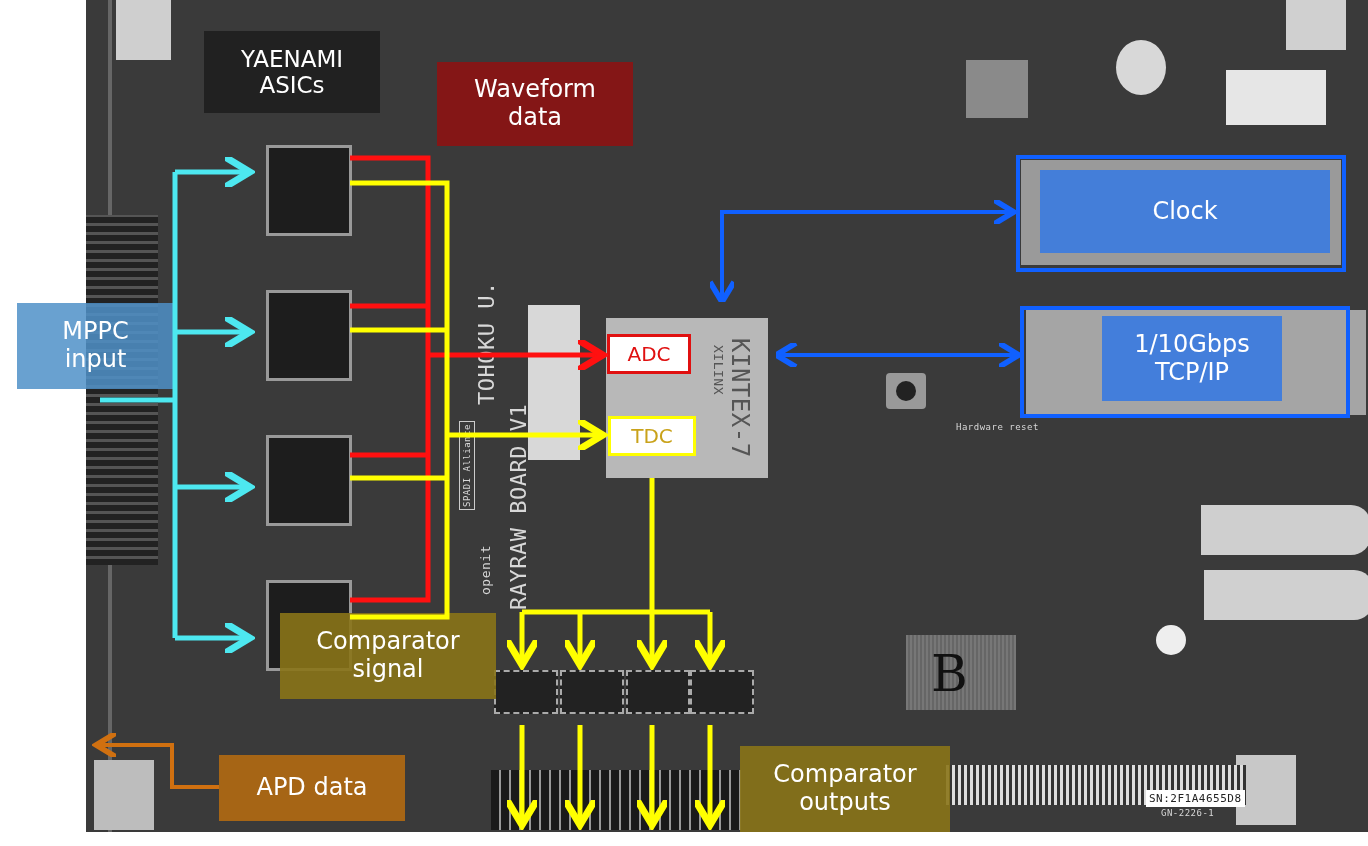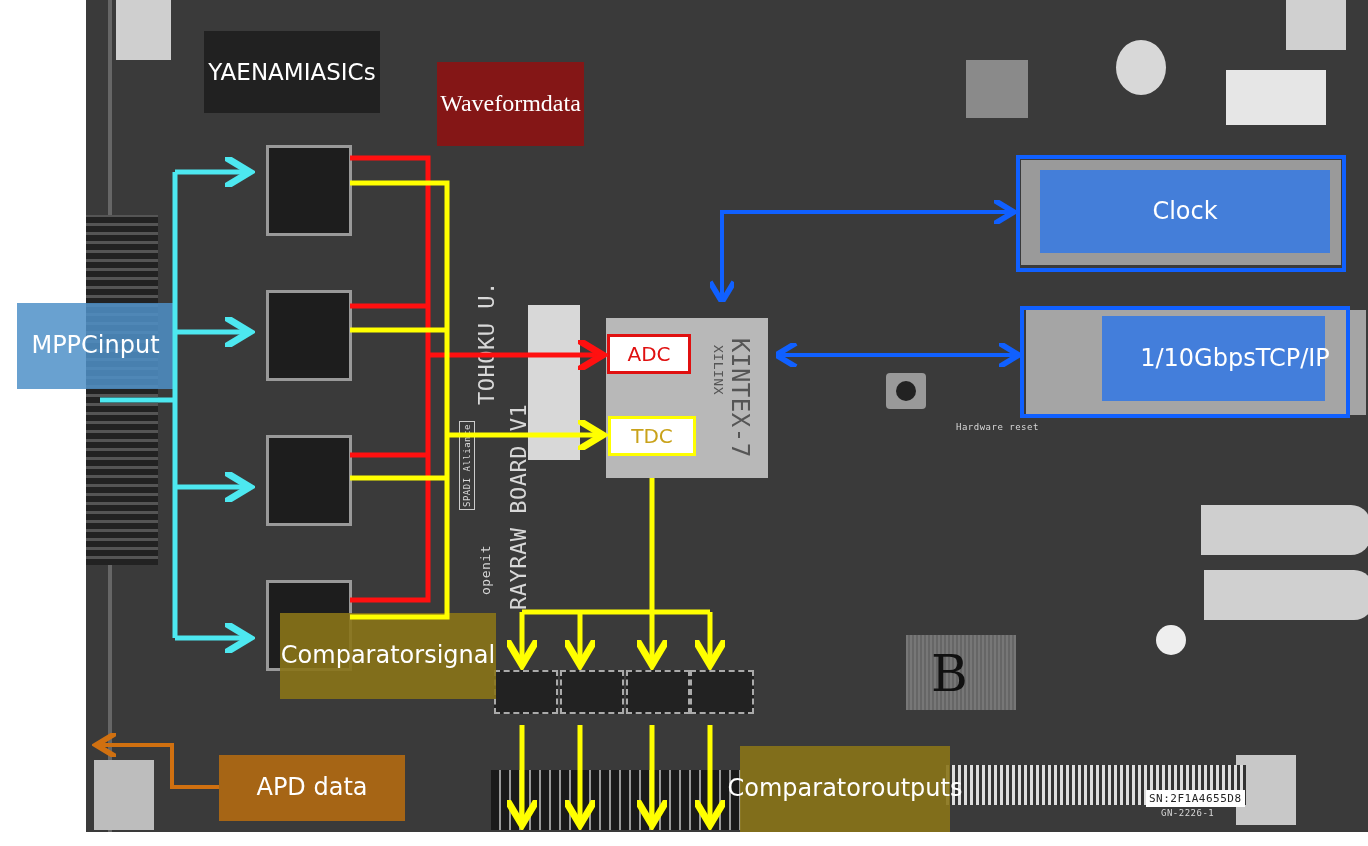--- a/index.html
+++ b/index.html
@@ -4,21 +4,21 @@
 <style>
   html, body { margin:0; padding:0; background:#ffffff; }
   body { width:1368px; height:846px; position:relative; overflow:hidden;
          font-family:"DejaVu Sans", sans-serif; }
   #photo { position:absolute; left:86px; top:0; width:1282px; height:832px;
            background:#3a3a3a; overflow:hidden; }
   .pcb-el { position:absolute; }
   .silk { position:absolute; color:#d8d8d8; font-family:"DejaVu Sans Mono", monospace;
           font-size:9px; letter-spacing:0.5px; white-space:nowrap; }
   .label { position:absolute; color:#ffffff; text-align:center; display:flex;
-           flex-direction:row; justify-content:center; align-items:center;
+           flex-direction:column; justify-content:center; align-items:center;
            font-family:"DejaVu Sans", sans-serif; line-height:1.15; }
   .chip-label { position:absolute; background:#ffffff; display:flex; align-items:center;
                 justify-content:center; font-size:20px; }
   svg#overlay { position:absolute; left:0; top:0; width:1368px; height:846px; pointer-events:none; }
 </style>
 </head>
 <body>
 
 <div id="photo">
 
@@ -72,35 +72,35 @@
 
   <div class="pcb-el" style="left:820px;top:635px;width:110px;height:75px;background:repeating-linear-gradient(90deg,#777 0 2px,#666 2px 4px);"></div>
   <div class="silk" style="left:845px;top:645px;color:#111;font-size:50px;font-family:'DejaVu Serif',serif;">B</div>
 </div>
 
 <div class="label" style="left:204px;top:31px;width:176px;height:82px;background:rgba(30,30,30,0.88);font-size:23px;">
   <span>YAENAMI</span>
   <span>ASICs</span>
 </div>
 
-<div class="label" style="left:437px;top:62px;width:147px;height:84px;background:rgba(139,20,20,0.92);font-size:24px;font-family:Liberation Serif, serif;">
+<div class="label" style="left:437px;top:62px;width:196px;height:84px;background:rgba(139,20,20,0.92);font-size:24px;">
   <span>Waveform</span>
   <span>data</span>
 </div>
 
 <div class="label" style="left:17px;top:303px;width:157px;height:86px;background:rgba(79,144,200,0.85);font-size:24px;">
   <span>MPPC</span>
   <span>input</span>
 </div>
 
 <div class="label" style="left:1040px;top:170px;width:290px;height:83px;background:rgba(59,123,224,0.9);font-size:24px;">
   <span>Clock</span>
 </div>
 
-<div class="label" style="left:1102px;top:316px;width:180px;height:85px;background:rgba(59,123,224,0.92);font-size:24px;padding-left:43px;">
+<div class="label" style="left:1102px;top:316px;width:180px;height:85px;background:rgba(59,123,224,0.92);font-size:24px;">
   <span>1/10Gbps</span>
   <span>TCP/IP</span>
 </div>
 
 <div class="label" style="left:280px;top:613px;width:216px;height:86px;background:rgba(138,116,24,0.9);font-size:24px;">
   <span>Comparator</span>
   <span>signal</span>
 </div>
 
 <div class="label" style="left:740px;top:746px;width:210px;height:86px;background:rgba(138,116,24,0.9);font-size:24px;">

